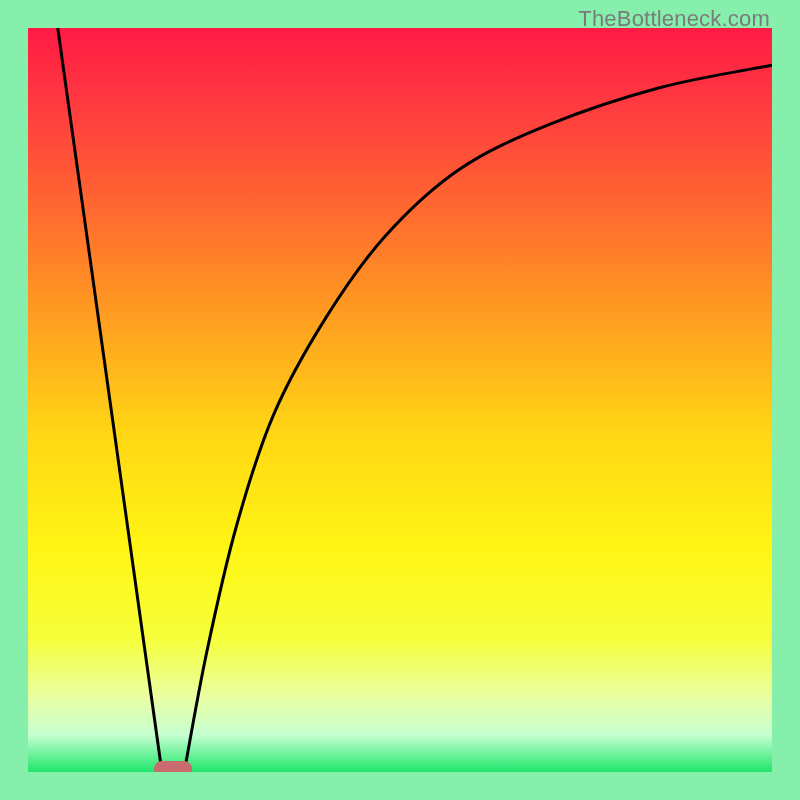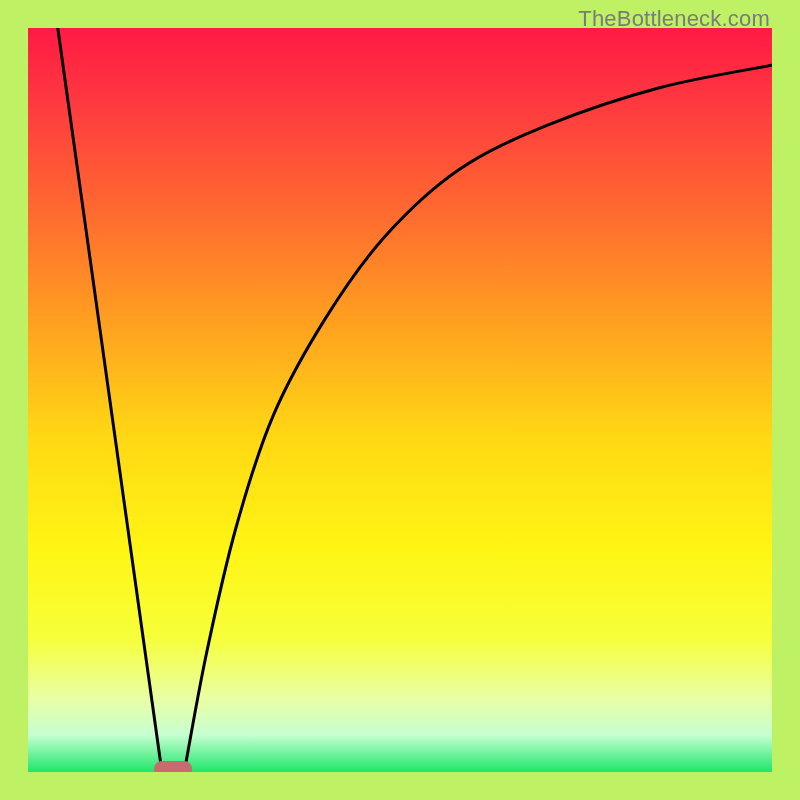--- a/index.html
+++ b/index.html
@@ -8,21 +8,21 @@
     width: 800px;
     height: 800px;
     overflow: hidden;
     background: #000;
     font-family: Arial, Helvetica, sans-serif;
   }
   .chart-frame {
     position: relative;
     width: 800px;
     height: 800px;
-    background: #bef264;
+    background: #86efac;
   }
   .plot-area {
     position: absolute;
     left: 28px;
     top: 28px;
     width: 744px;
     height: 744px;
     overflow: hidden;
   }
   .gradient-bg {

